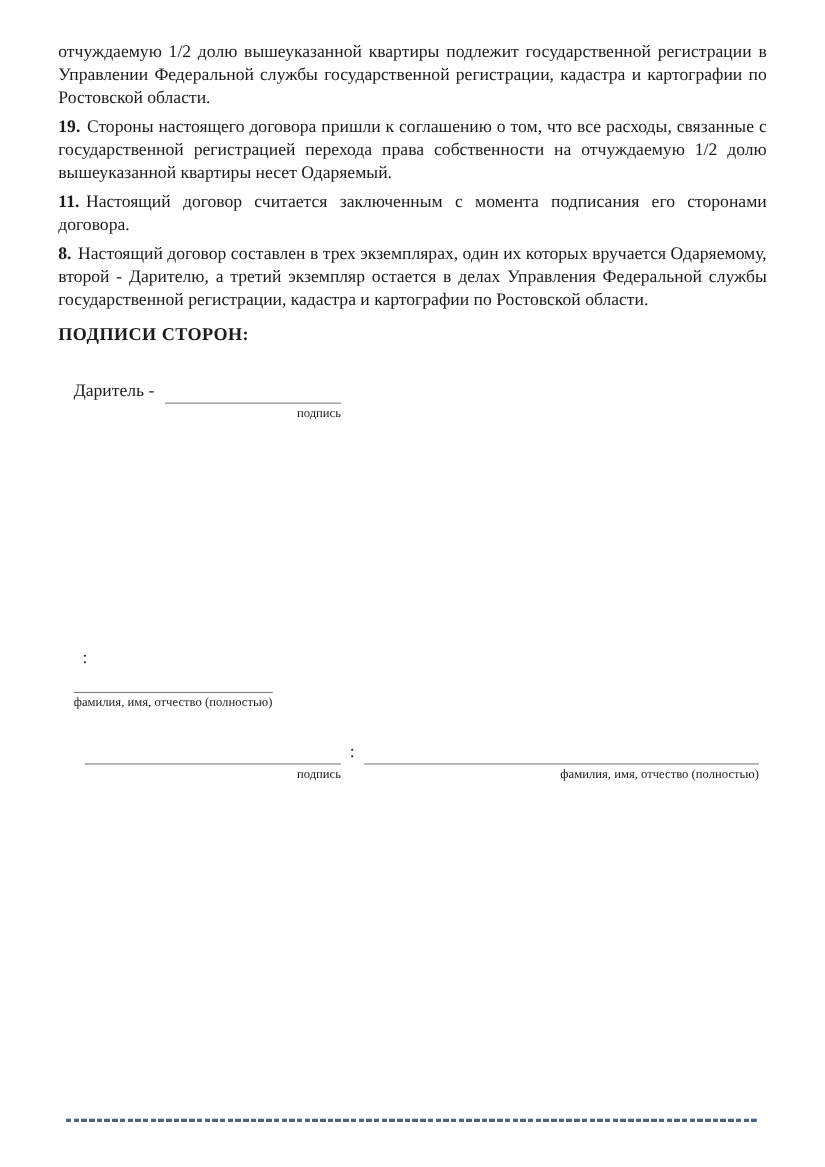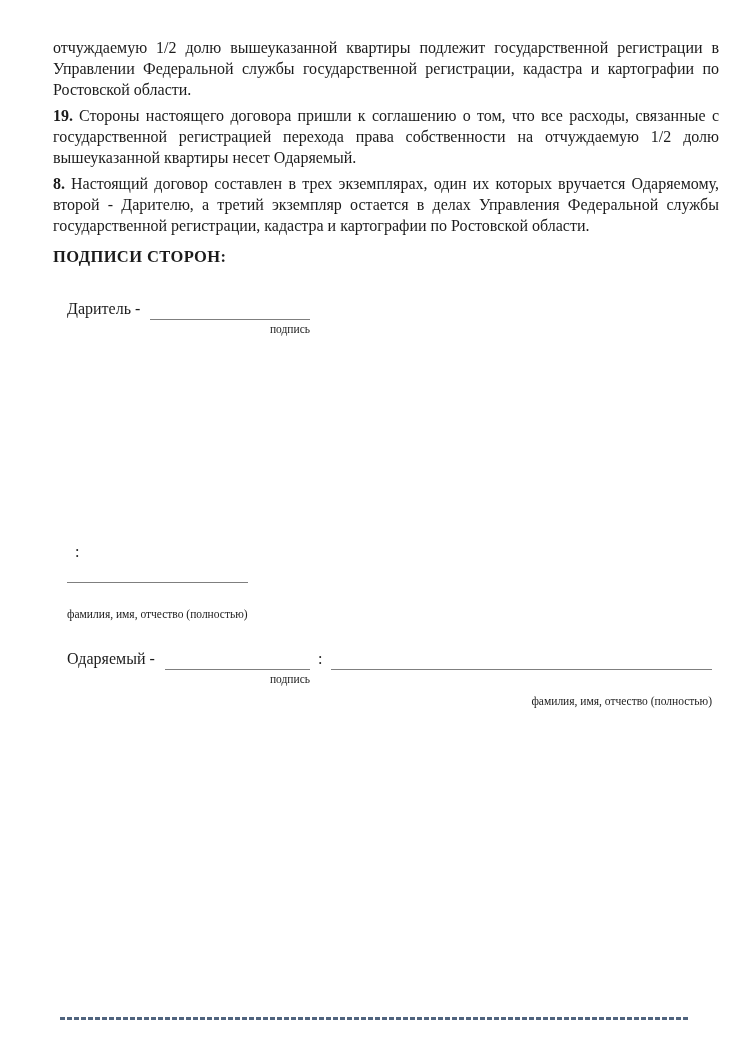--- a/index.html
+++ b/index.html
@@ -10,21 +10,21 @@
   .page {
     position: relative;
     width: 750px;
     height: 1061px;
     background: #ffffff;
     font-family: "Liberation Serif", "DejaVu Serif", serif;
     color: #1b1b1b;
     overflow: hidden;
   }
   .content {
-    padding: 37px 31px 0 53px;
+    padding: 37px 53px 0 53px;
     font-size: 16px;
     line-height: 21px;
   }
   .para {
     margin: 0 0 5px 0;
     text-align: justify;
   }
   .num {
     font-weight: bold;
   }
@@ -75,21 +75,20 @@
     margin-top: 2px;
     text-align: right;
     color: #1b1b1b;
   }
   .sig-colon {
     line-height: 20px;
     padding: 0 9px 0 8px;
   }
   .sig-name {
     flex: 1 1 auto;
-    gap: 22px;
   }
   .page-divider {
     position: absolute;
     left: 60px;
     top: 1017px;
     width: 628px;
     height: 3px;
     background: repeating-linear-gradient(to right, #50647e 0px, #50647e 5px, transparent 5px, transparent 7px);
   }
 </style>
@@ -97,20 +96,21 @@
 <body>
 
 <div class="page">
   <div class="content">
 
     <p class="para"><b class="num"></b><span>отчуждаемую 1/2 долю вышеуказанной квартиры подлежит государственной регистрации в Управлении Федеральной службы государственной регистрации, кадастра и картографии по Ростовской области.</span></p>
 
 
     <p class="para"><b class="num">19.</b><span>Стороны настоящего договора пришли к соглашению о том, что все расходы, связанные с государственной регистрацией перехода права собственности на отчуждаемую 1/2 долю вышеуказанной квартиры несет Одаряемый.</span></p>
 
+    <p class="para"><b class="num">11.</b><span>Настоящий договор считается заключенным с момента подписания его сторонами договора.</span></p>
 
     <p class="para"><b class="num">8.</b><span>Настоящий договор составлен в трех экземплярах, один их которых вручается Одаряемому, второй - Дарителю, а третий экземпляр остается в делах Управления Федеральной службы государственной регистрации, кадастра и картографии по Ростовской области.</span></p>
 
     <div class="heading">ПОДПИСИ СТОРОН:</div>
 
     <div class="sig-row sig-row-1">
       <div class="sig-group">
         <span class="sig-party">Даритель -</span>
         <div class="sig-field">
           <div class="sig-blank"></div>
@@ -119,21 +119,20 @@
       </div>
       <span class="sig-colon">:</span>
       <div class="sig-field sig-name">
         <div class="sig-blank"></div>
         <div class="sig-caption">фамилия, имя, отчество (полностью)</div>
       </div>
     </div>
 
     <div class="sig-row sig-row-2">
       <div class="sig-group">
-        <span class="sig-party">Одаряемый -</span>
         <div class="sig-field">
           <div class="sig-blank"></div>
           <div class="sig-caption">подпись</div>
         </div>
       </div>
       <span class="sig-colon">:</span>
       <div class="sig-field sig-name">
         <div class="sig-blank"></div>
         <div class="sig-caption">фамилия, имя, отчество (полностью)</div>
       </div>

